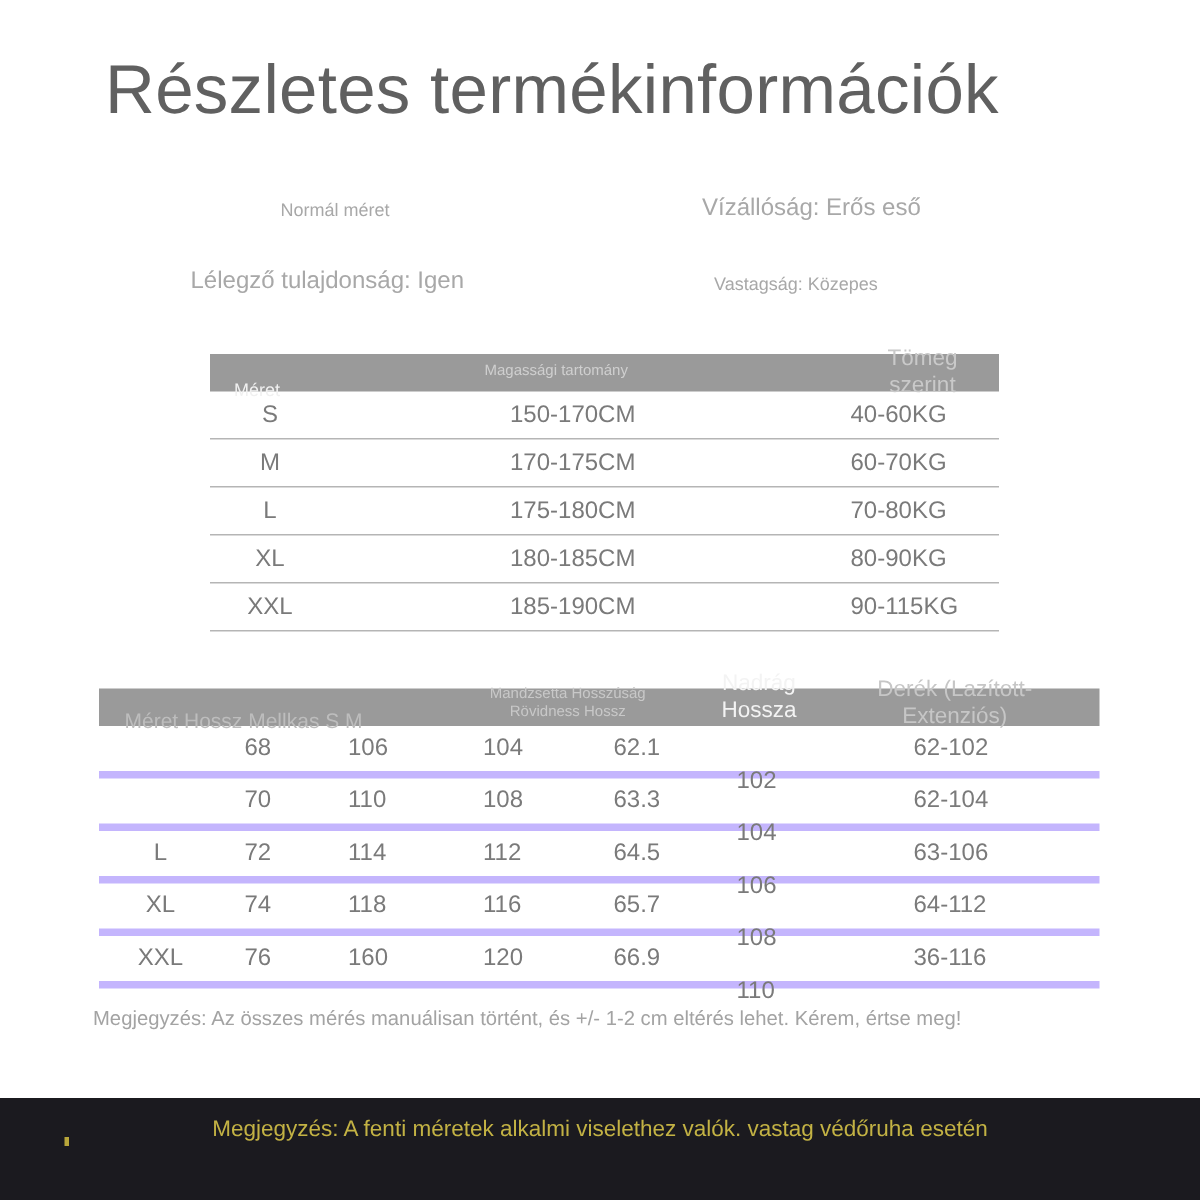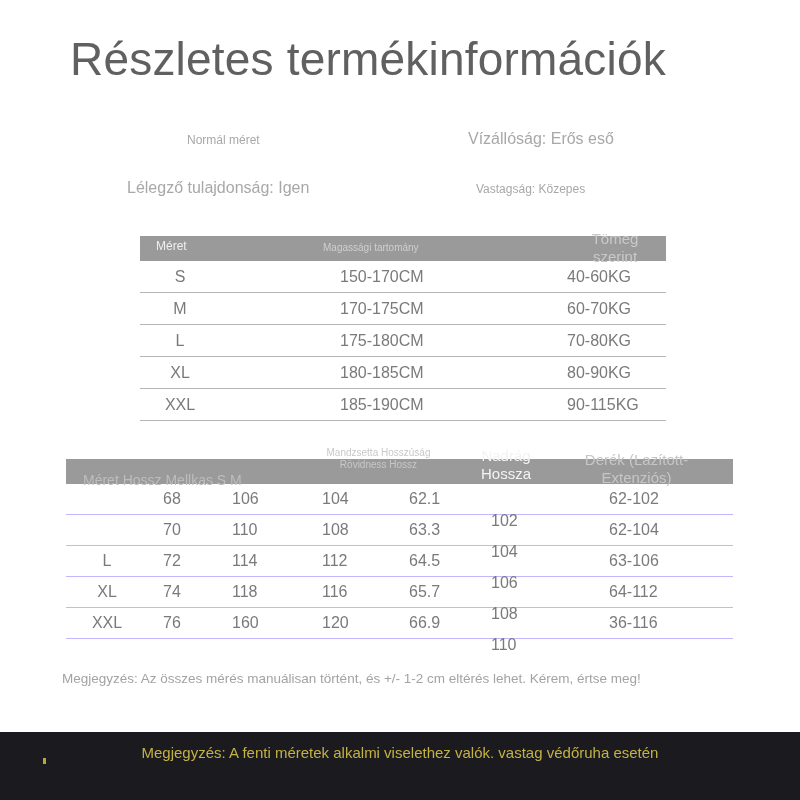--- a/index.html
+++ b/index.html
@@ -17,38 +17,38 @@
   .attr { position: absolute; color: #a8a8a8; white-space: nowrap; font-family: "Liberation Sans", sans-serif; }
   .a1 { left: 187px; top: 133px; font-size: 12px; }
   .a2 { left: 468px; top: 130px; font-size: 16px; }
   .a3 { left: 127px; top: 179px; font-size: 16px; }
   .a4 { left: 476px; top: 182px; font-size: 12px; }
 
   
   .t1 { position: absolute; left: 140px; top: 236px; width: 526px; }
   .t1 .head { height: 25px; background: #9a9a9a; position: relative; }
   .t1 .head span { position: absolute; color: #e6e6e6; white-space: nowrap; font-family: "Liberation Sans", sans-serif; }
-  .t1 .h0 { left: 16px; top: 3px; font-size: 12px; color: #f0f0f0 !important; }
+  .t1 .h0 { left: 16px; top: 17px; font-size: 12px; color: #f0f0f0 !important; }
   .t1 .h1 { left: 183px; top: 6px; font-size: 10px; color: #cfcfcf !important; }
   .t1 .h2 { left: 440px; top: -6px; font-size: 15px; line-height: 18px; text-align: center; color: #c9c9c9 !important; }
   .t1 .row { position: relative; height: 31px; border-bottom: 1px solid #b5b5b5; font-size: 16px; color: #7a7a7a; font-family: "Liberation Sans", sans-serif; }
   .t1 .row span { position: absolute; top: 7px; white-space: nowrap; }
   .t1 .c0 { left: 20px; width: 40px; text-align: center; }
   .t1 .c1 { left: 200px; }
   .t1 .c2 { left: 427px; }
 
   
   .t2 { position: absolute; left: 66px; top: 459px; width: 667px; }
   .t2 .head { height: 25px; background: #9a9a9a; position: relative; }
   .t2 .head span { position: absolute; white-space: nowrap; font-family: "Liberation Sans", sans-serif; text-align: center; }
   .t2 .hA { left: 17px; top: 13px; font-size: 14px; color: #bdbdbd; }
   .t2 .hB { left: 255px; top: -12px; font-size: 10px; line-height: 12px; color: #c8c8c8; width: 115px; }
   .t2 .hC { left: 408px; top: -12px; font-size: 15px; line-height: 18px; color: #f3f3f3; width: 64px; }
   .t2 .hD { left: 488px; top: -8px; font-size: 15px; line-height: 18px; color: #c6c6c6; width: 165px; }
-  .t2 .row { position: relative; height: 30px; border-bottom: 1px solid #c4b5fd; font-size: 16px; color: #7a7a7a; font-family: "Liberation Sans", sans-serif; }
+  .t2 .row { position: relative; height: 30px; border-bottom: 5px solid #c4b5fd; font-size: 16px; color: #7a7a7a; font-family: "Liberation Sans", sans-serif; }
   .t2 .row span { position: absolute; top: 6px; white-space: nowrap; }
   .t2 .k0 { left: 20px; width: 42px; text-align: center; }
   .t2 .k1 { left: 97px; }
   .t2 .k2 { left: 166px; }
   .t2 .k3 { left: 256px; }
   .t2 .k4 { left: 343px; }
   .t2 .k5 { left: 425px; margin-top: 22px; }
   .t2 .k6 { left: 543px; }
 
   .note1 {
@@ -105,21 +105,21 @@
   <div class="row">
     <span class="c0">XXL</span>
     <span class="c1">185-190CM</span>
     <span class="c2">90-115KG</span>
   </div>
 </div>
 
 <div class="t2">
   <div class="head">
     <span class="hA">Méret Hossz Mellkas S M</span>
-    <span class="hB" style="white-space:normal;">Mandzsetta Hosszúság Rövidness Hossz</span>
+    <span class="hB" style="white-space:normal;margin-top:10px;">Mandzsetta Hosszúság Rövidness Hossz</span>
     <span class="hC" style="white-space:normal;">Nadrág Hossza</span>
     <span class="hD" style="white-space:normal;">Derék (Lazított-Extenziós)</span>
   </div>
   <div class="row">
     <span class="k0"></span>
     <span class="k1">68</span>
     <span class="k2">106</span>
     <span class="k3">104</span>
     <span class="k4">62.1</span>
     <span class="k5">102</span>

